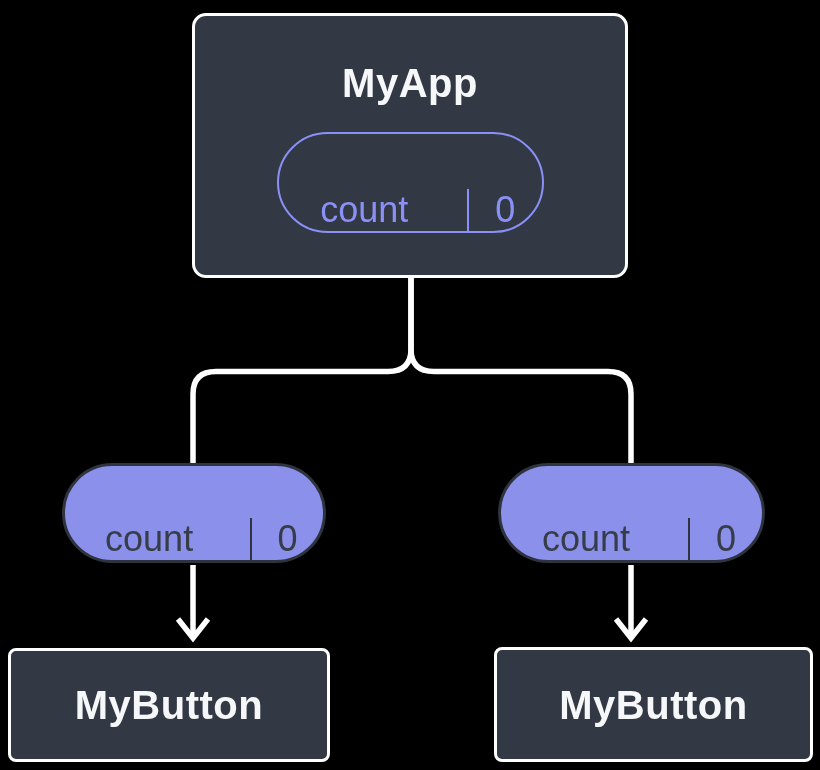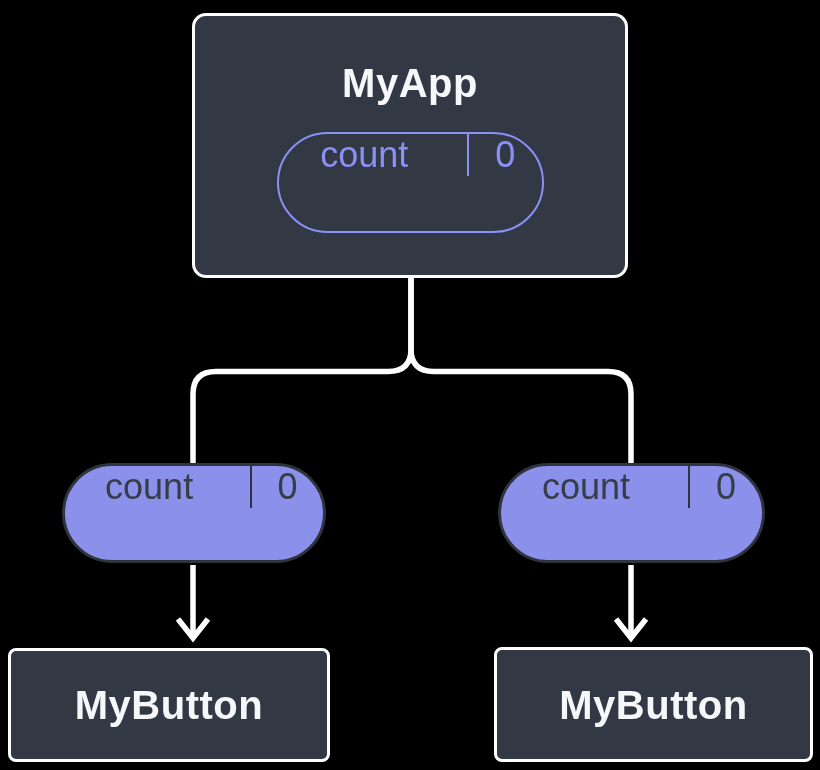--- a/index.html
+++ b/index.html
@@ -45,21 +45,21 @@
     letter-spacing:0.5px;
     text-align:center;
   }
   .button-card{
     display:flex;align-items:center;justify-content:center;
     border-radius:8px;
   }
   .button-card.left{left:8px;top:648px;width:322px;height:114px;}
   .button-card.right{left:494px;top:647px;width:319px;height:115px;}
   .state-pill{
-    display:flex;align-items:flex-start;
+    display:flex;align-items:flex-end;
     border-radius:60px;
     overflow:hidden;
     gap:17px;
   }
   .state-pill .seg{
     display:flex;align-items:center;justify-content:center;
     font-size:36px;
   }
   .state-pill .seg-label{width:65.2%;}
   .state-pill .seg-value{flex:1;}

